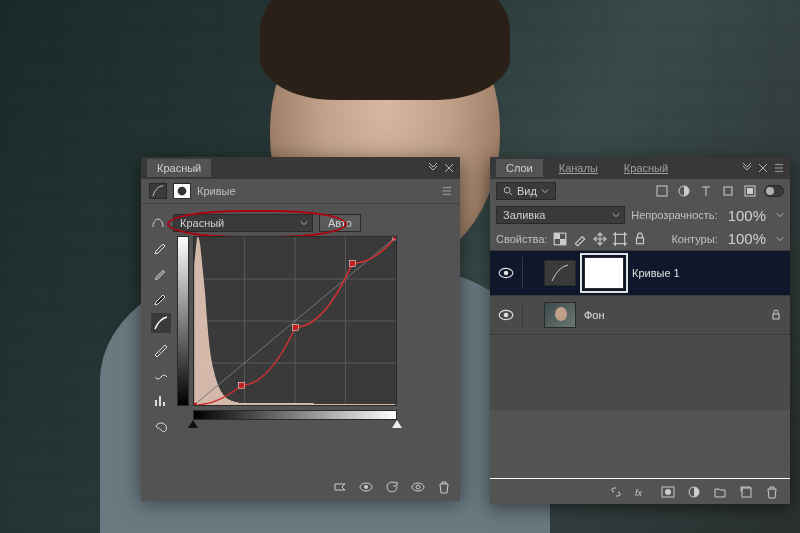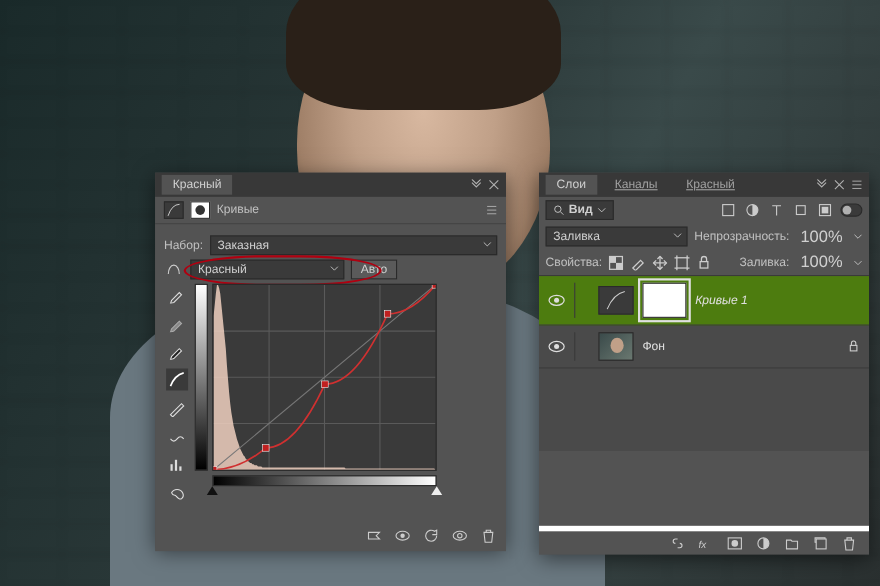--- a/index.html
+++ b/index.html
@@ -49,45 +49,45 @@
   .tri.black { border-bottom:8px solid #111; left:-5px; }
   .tri.white { border-bottom:8px solid #eee; right:-5px; }
 
   .footer-icons { position:absolute; right:8px; bottom:6px; display:flex; gap:10px; align-items:center; }
   .footer-icons .fi { width:16px; height:16px; color:#c0c0c0; display:flex; align-items:center; justify-content:center; cursor:pointer;}
   .footer-icons svg { width:14px; height:14px; }
 
   
   #layers { left:490px; top:157px; width:300px; height:347px; }
   .layers-row { display:flex; align-items:center; gap:6px; padding:3px 6px; }
-  .search-dd { background:#3a3a3a; border:1px solid #2a2a2a; padding:2px 6px; display:flex; align-items:center; gap:4px; font-size:11px;font-weight:bold; }
+  .search-dd { background:#3a3a3a; border:1px solid #2a2a2a; padding:2px 6px; display:flex; align-items:center; gap:4px; font-size:11px; }
   .filter-icons { display:flex; gap:6px; margin-left:auto; }
   .filter-icons .fi { width:16px; height:14px; color:#b8b8b8; display:flex; align-items:center; justify-content:center;}
   .toggle { width:20px; height:12px; background:#3a3a3a; border:1px solid #2a2a2a; border-radius:6px; position:relative; }
   .toggle::after { content:""; position:absolute; left:1px; top:1px; width:8px; height:8px; background:#b0b0b0; border-radius:50%; }
   .wide-dd { flex:1; }
   .pct { font-size:15px; color:#d0d0d0; padding:0 4px; }
   .lock-icons { display:flex; gap:6px; }
   .lock-icons .li { width:14px; height:14px; color:#c0c0c0; display:flex; align-items:center; justify-content:center; }
 
   .layer-list { background:#4a4a4a; min-height:160px; border-top:1px solid #3a3a3a; }
   .layer { display:flex; align-items:center; gap:8px; padding:6px 8px; border-bottom:1px solid #3a3a3a; }
-  .layer.selected { background:#4d7c0f;font-style:italic; }
+  .layer.selected { background:#0f172a; }
   .vis { width:16px; height:16px; color:#d0d0d0; display:flex; align-items:center; justify-content:center; cursor:pointer;}
   .thumb { width:32px; height:26px; background:#222; border:1px solid #2a2a2a; display:flex; align-items:center; justify-content:center; }
   .thumb.curves { background:#3a3a3a; }
   .thumb.mask { background:#fff; width:40px; height:32px; outline:2px solid #e0e0e0; outline-offset:2px; }
   .thumb.bg { background:linear-gradient(135deg,#3a4a4a,#6a7870); position:relative; }
   .thumb.bg::after { content:""; position:absolute; left:10px; top:4px; width:12px; height:14px; background:#c0a088; border-radius:50%; }
   .layer-name { font-size:11px; color:#e0e0e0; }
   .layer .sp { flex:1; }
   .lock-ind { width:12px; height:12px; color:#c0c0c0; }
   .link-col { width:14px; border-left:1px solid #3a3a3a; align-self:stretch; }
 
-  .layers-footer { position:absolute; bottom:0; left:0; right:0; height:26px; background:#535353; border-top:5px solid #ffffff; display:flex; align-items:center; justify-content:flex-end; gap:10px; padding:0 10px; }
+  .layers-footer { position:absolute; bottom:0; left:0; right:0; height:26px; background:#535353; border-top:1px solid #ffffff; display:flex; align-items:center; justify-content:flex-end; gap:10px; padding:0 10px; }
   .layers-footer .fi { width:16px; height:16px; color:#b8b8b8; display:flex; align-items:center; justify-content:center; cursor:pointer; }
   .layers-footer svg { width:14px; height:14px; }
 
   .chev svg, .hdr-icon svg, .vis svg, .lock-ind svg, .lock-icons svg, .filter-icons svg { width:100%; height:100%; }
 </style>
 </head>
 <body>
 
 <div class="photo-bg">
   <div class="brick"></div>
@@ -126,29 +126,20 @@
     <span class="lbl">Кривые</span>
     <span class="sp" style="flex:1"></span>
     <span class="hdr-icon">
         <svg viewBox="0 0 12 12">
           <path d="M1 2h10M1 6h10M1 10h10" stroke="currentColor"></path>
         </svg>
       </span>
   </div>
 
   <div class="panel-body" style="position:relative; height:calc(100% - 44px);">
-    <div class="row">
-      <span class="lbl">Набор:</span>
-      <div class="dropdown">
-        <span>Заказная</span>
-        <span class="chev"><svg viewBox="0 0 10 10" width="8" height="8">
-              <path d="M1 3l4 4 4-4" stroke="#ccc" fill="none"></path>
-            </svg></span>
-      </div>
-    </div>
     <div class="row" style="position:relative;">
       <span class="mini-icon" style="background:transparent;border:none;">
           <svg viewBox="0 0 16 16" width="16" height="16">
             <path d="M3 12c0-4 2-8 5-8s5 4 5 8" stroke="#ccc" fill="none"></path>
           </svg>
         </span>
       <div class="dropdown" style="flex:0 0 140px;">
         <span>Красный</span>
         <span class="chev"><svg viewBox="0 0 10 10" width="8" height="8">
               <path d="M1 3l4 4 4-4" stroke="#ccc" fill="none"></path>
@@ -373,21 +364,21 @@
           </svg>
         </div>
       <div class="li">
           <svg viewBox="0 0 12 12">
             <rect x="3" y="5" width="6" height="5" stroke="#ccc" fill="none"></rect>
             <path d="M4 5V3a2 2 0 014 0v2" stroke="#ccc" fill="none"></path>
           </svg>
         </div>
     </div>
     <span class="sp" style="flex:1"></span>
-    <span class="lbl">Заливка:</span>
+    <span class="lbl">Контуры:</span>
     <span class="pct">100%</span>
     <svg viewBox="0 0 10 10" width="8" height="8">
         <path d="M1 3l4 4 4-4" stroke="#ccc" fill="none"></path>
       </svg>
   </div>
 
   <div class="layer-list">
     <div class="layer selected">
       <div class="vis">
           <svg viewBox="0 0 14 14">

